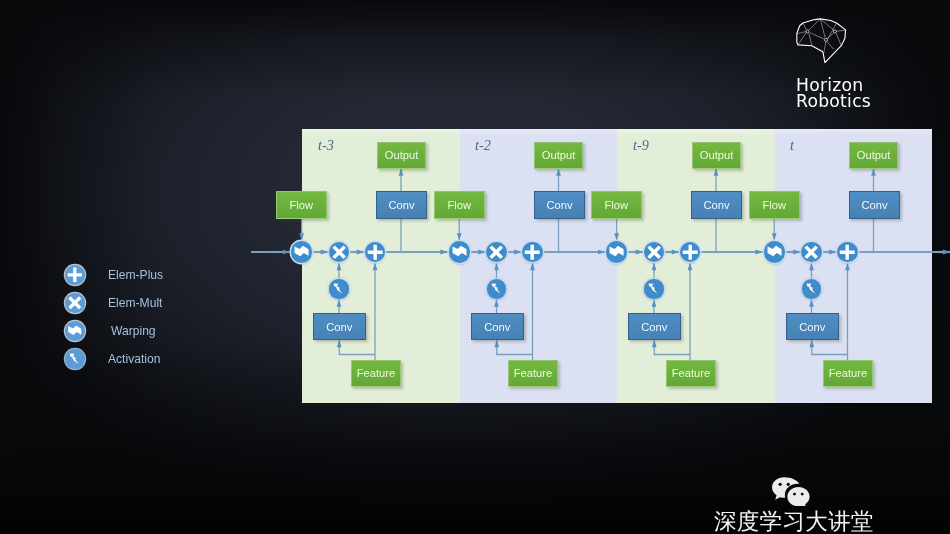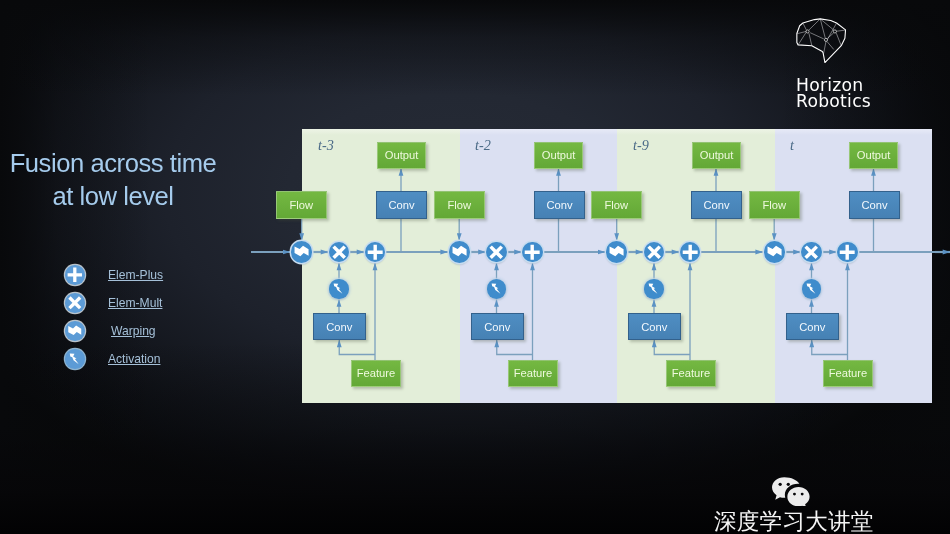--- a/index.html
+++ b/index.html
@@ -29,21 +29,21 @@
   #title .l2{display:block;}
 
   
   #legend{position:absolute;left:64.6px;top:264.6px;}
   .lg-row{position:relative;height:28px;}
   .lg-ico{position:absolute;left:0;top:0;width:19.6px;height:19.6px;border-radius:50%;
           background:#5c9bd6;margin:0.9px;box-shadow:0 0 0 1.2px #b9c3cb;}
   .lg-ico.noring{box-shadow:0 0 0 1.2px #8fb4cf;}
   .lg-ico svg{display:block;width:100%;height:100%;}
   .lg-lab{position:absolute;left:43px;top:3.5px;color:#a5c0d8;font-size:12.1px;
-          white-space:nowrap;text-decoration:underline;}
+          white-space:nowrap;}
   .lg-row.indent .lg-lab{left:46px;}
 
   
   #diagram{position:absolute;left:302px;top:129px;width:631px;height:330px;}
   .panel{position:absolute;top:0;height:274px;width:157.5px;}
   .p-green{background:linear-gradient(#edf4e6 0px,#e3eed9 6px,#e3eed9 100%);}
   .p-blue{background:linear-gradient(#e7eaf7 0px,#dbe0f2 6px,#dbe0f2 100%);}
   .plabel{position:absolute;color:#4a6a87;font-size:14.2px;font-style:italic;
           font-family:"Liberation Serif",serif;}
 
@@ -80,24 +80,20 @@
           font-family:"DejaVu Sans",sans-serif;}
 </style>
 </head>
 <body>
 
 <div id="slide">
   <div class="bg-base"></div>
   <div class="bg-glow"></div>
   <div class="bg-vign"></div>
 
-  <div id="title">
-    <span>Fusion across time</span>
-    <span class="l2">at low level</span>
-  </div>
 
   <div id="legend">
       <div class="lg-row">
         <span class="lg-ico">
           <svg viewBox="0 0 24 24" width="100%" height="100%">
             <path fill="#ffffff" d="M10.0 3.2 h4.0 v6.8 h6.8 v4.0 h-6.8 v6.8 h-4.0 v-6.8 h-6.8 v-4.0 h6.8 Z"></path>
           </svg>
         </span>
         <span class="lg-lab">Elem-Plus</span>
       </div>

